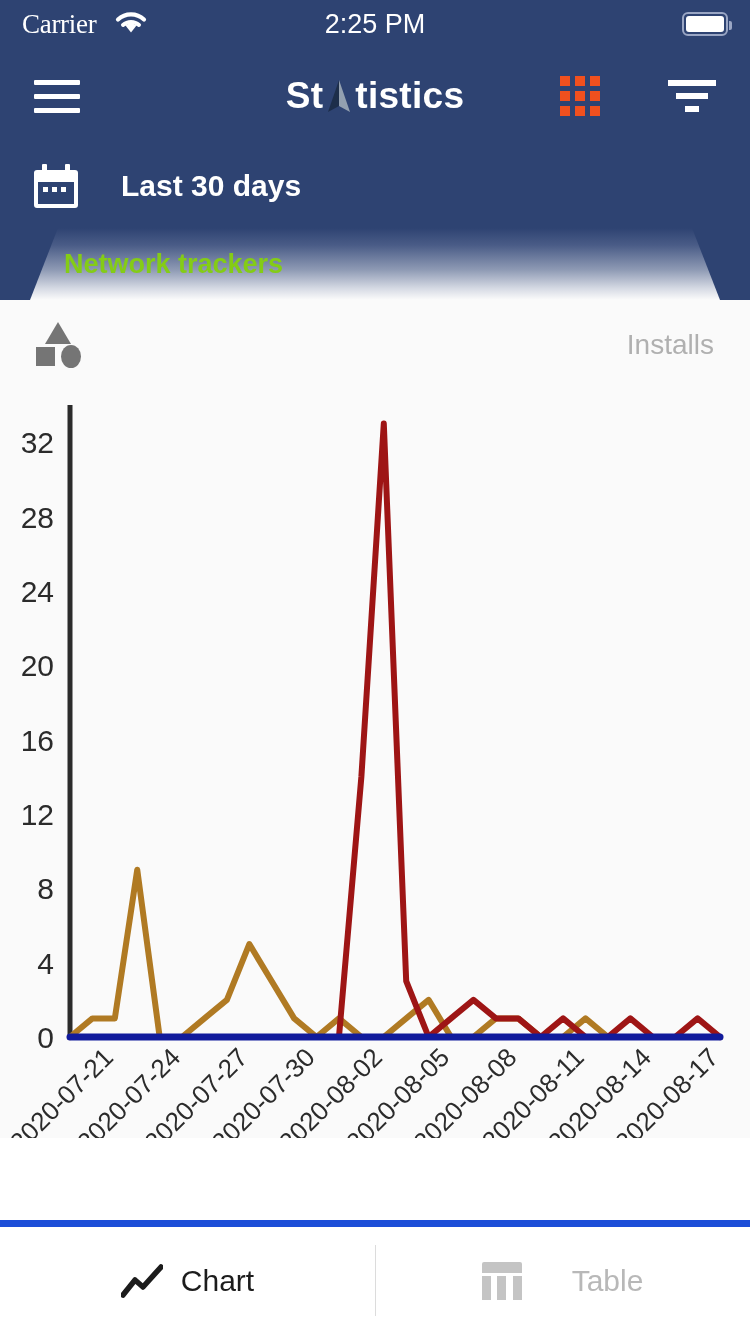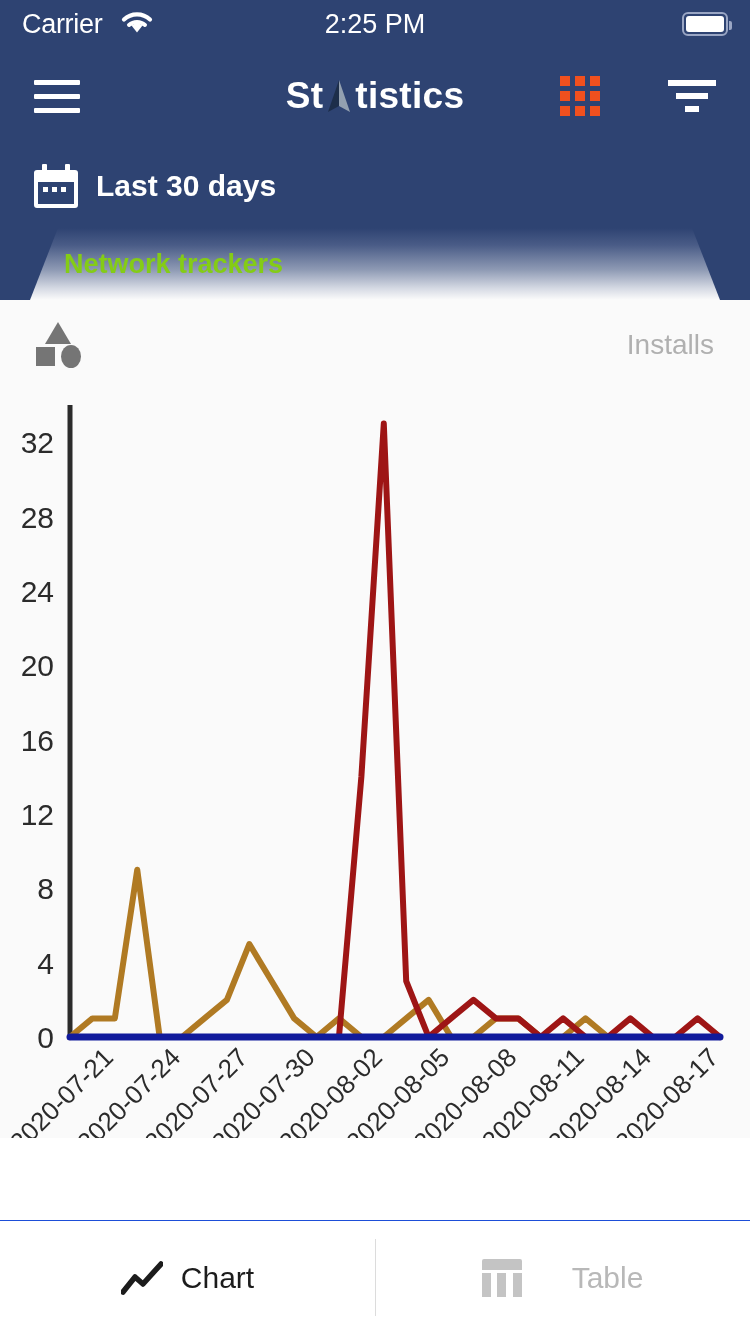--- a/index.html
+++ b/index.html
@@ -10,21 +10,21 @@
     overflow:hidden;
     position:relative;
   }
 
   
   .statusbar {
     height:48px; background:#2e4372; color:#fff;
     display:flex; align-items:center; padding:0 22px;
     position:relative;
   }
-  .sb-left { display:flex; align-items:center; gap:18px; }
+  .sb-left { display:flex; align-items:center; gap:18px;font-family:Liberation Serif, serif; }
   .sb-carrier { font-size:27px; letter-spacing:-0.3px; }
   .sb-time {
     position:absolute; left:0; right:0; text-align:center;
     font-size:27px; font-weight:400; pointer-events:none;
   }
   .sb-right { margin-left:auto; display:flex; align-items:center; }
   .battery {
     width:46px; height:24px; border:2.5px solid #9aa6c4; border-radius:6px;
     position:relative; display:flex; align-items:center; padding:2px;
   }
@@ -52,21 +52,21 @@
   .grid-icon i { width:10px; height:10px; background:#f0501e; display:block; }
   .filter-icon { width:48px; display:flex; flex-direction:column; align-items:center; gap:7px; cursor:pointer; }
   .filter-icon i { display:block; height:6px; background:#fff; }
   .filter-icon i:nth-child(1){ width:48px; }
   .filter-icon i:nth-child(2){ width:32px; }
   .filter-icon i:nth-child(3){ width:14px; }
 
   
   .daterange {
     background:#2e4372; height:84px; display:flex; align-items:center;
-    padding:0 34px; gap:18px;
+    padding:0 34px; gap:43px;
   }
   .cal-icon { width:44px; height:44px; position:relative; }
   .cal-icon .body {
     position:absolute; left:0; top:6px; width:44px; height:38px;
     border:4px solid #fff; border-radius:3px;
   }
   .cal-icon .top {
     position:absolute; left:4px; top:10px; width:36px; height:8px; background:#fff;
   }
   .cal-icon .peg { position:absolute; top:0; width:5px; height:10px; background:#fff; border-radius:1px; }
@@ -103,21 +103,21 @@
   .shapes-icon .ci { position:absolute; right:1px; bottom:0; width:20px; height:23px; background:#757575; border-radius:50%; }
   .sel-label { font-size:30px; color:#1c1c1c; margin-left:30px; }
   .sel-right { margin-left:auto; font-size:28px; color:#b0b0b0; }
 
   .chartbox { position:relative; width:750px; height:748px; }
   .chartbox svg { display:block; }
 
   
   .bottombar {
     position:absolute; left:0; bottom:0; width:750px; height:114px;
-    background:#fff; border-top:1px solid #1d4ed8; display:flex;
+    background:#fff; border-top:7px solid #1d4ed8; display:flex;
   }
   .btab { flex:1; display:flex; align-items:center; justify-content:center; gap:18px; cursor:pointer; position:relative; }
   .btab + .btab::before {
     content:""; position:absolute; left:0; top:18px; bottom:18px; width:1px; background:#dcdcdc;
   }
   .btab-label { font-size:30px; }
   .btab.active .btab-label { color:#1c1c1c; }
   .btab.inactive .btab-label { color:#b8b8b8;margin-left:32px; }
   .chart-icon { width:42px; height:34px; }
   .table-icon { width:40px; height:38px; position:relative; }

